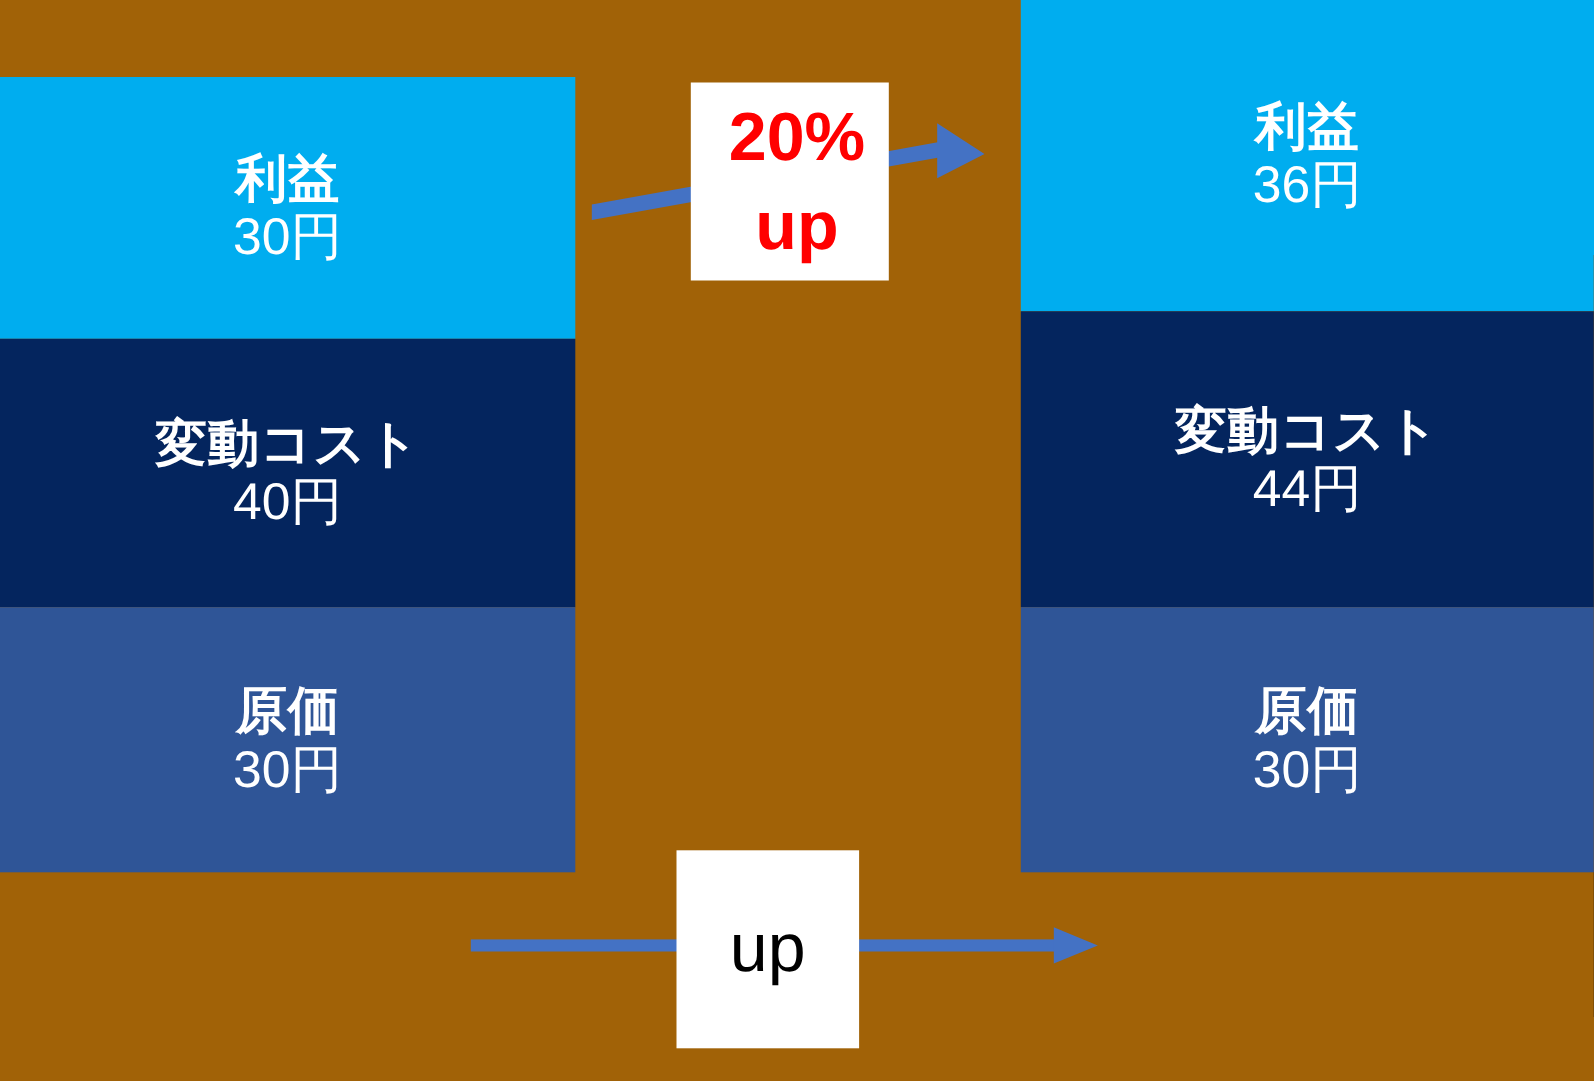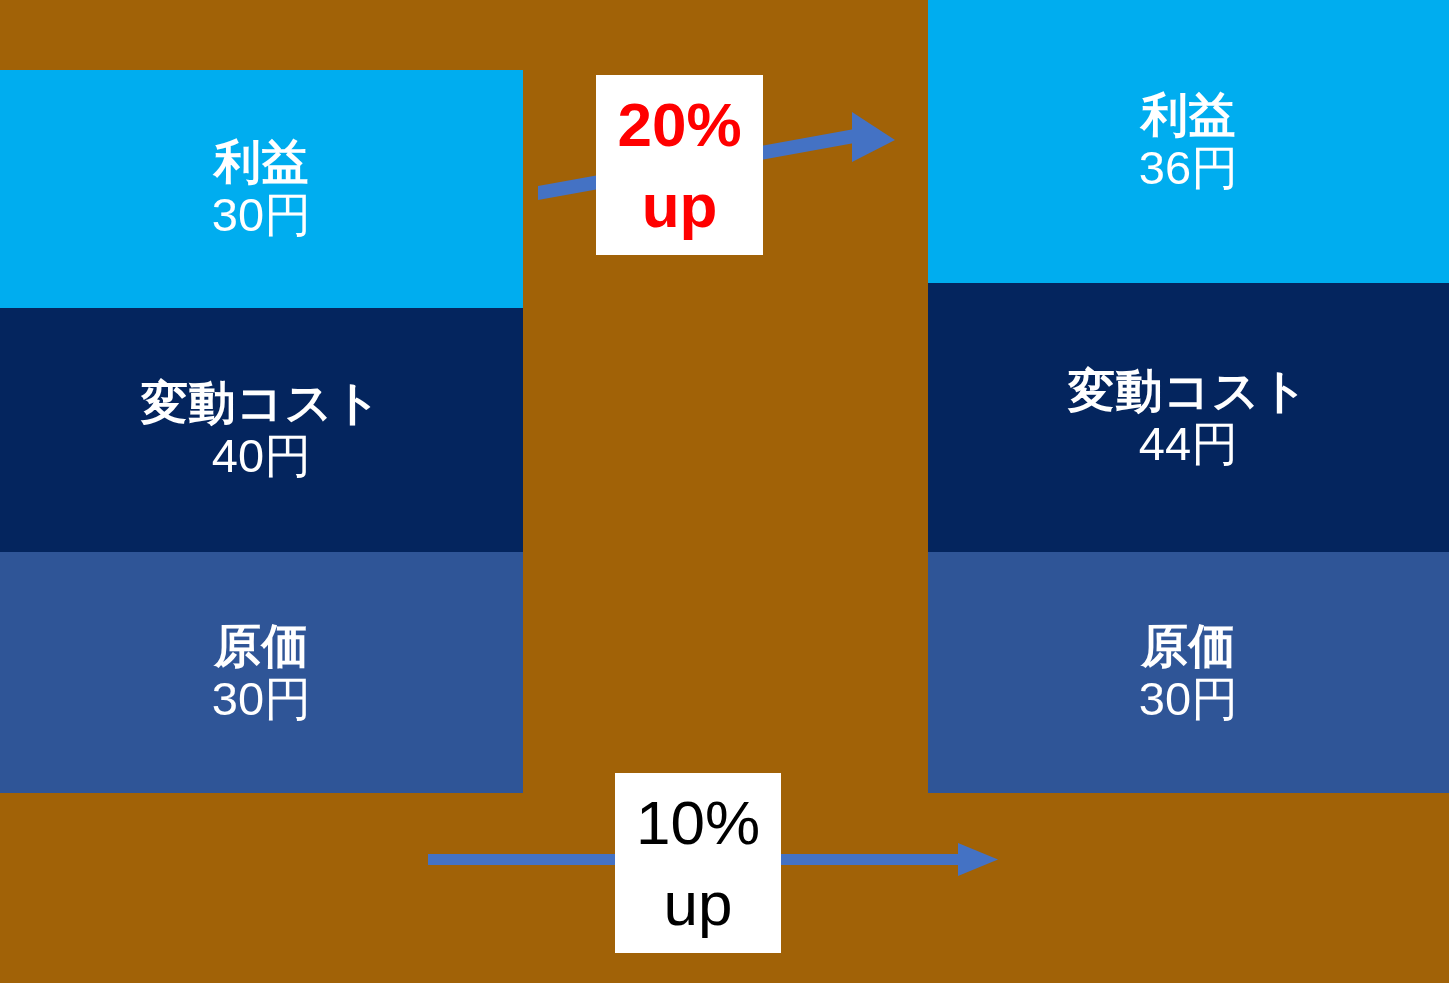--- a/index.html
+++ b/index.html
@@ -74,23 +74,24 @@
     display: flex;
     flex-direction: column;
     align-items: center;
     justify-content: center;
     line-height: 1.02;
     font-weight: 700;
   }
   .callout span { display: block; white-space: nowrap; }
 
   #callout-top {
-    left: 596px; top: 75px; width: 167px; height: 180px;
+    left: 628px; top: 75px; width: 167px; height: 180px;
     color: #FF0000;
     font-size: 62px;
+    padding-left: 13px;
   }
   #callout-bottom {
     left: 615px; top: 773px; width: 166px; height: 180px;
     color: #000000;
     font-size: 62px;
     font-weight: 400;
   }
   #callout-bottom .line1 { font-weight: 400; }
   #callout-bottom .line2 { font-weight: 400; }
   .callout .line1 { margin-bottom: 18px; }
@@ -149,17 +150,16 @@
     <rect x="8" y="24" width="538" height="11" fill="#4472C4"></rect>
     <polygon points="538,13 538,46 578,29.5" fill="#4472C4"></polygon>
   </svg>
 
   <div id="callout-top" class="callout">
     <span class="line1">20%</span>
     <span class="line2">up</span>
   </div>
 
   <div id="callout-bottom" class="callout">
-    <span class="line1">10%</span>
     <span class="line2">up</span>
   </div>
 
 </div>
 
 </body></html>

